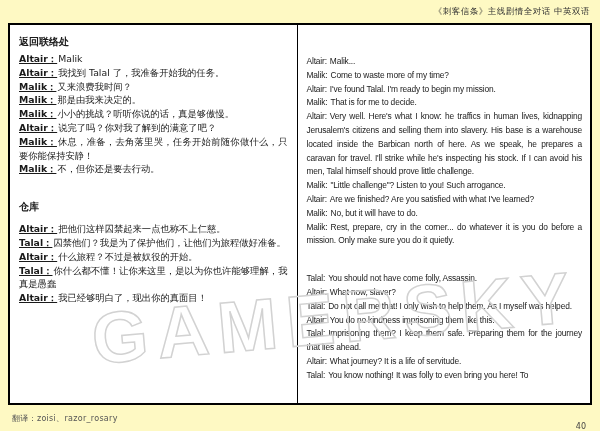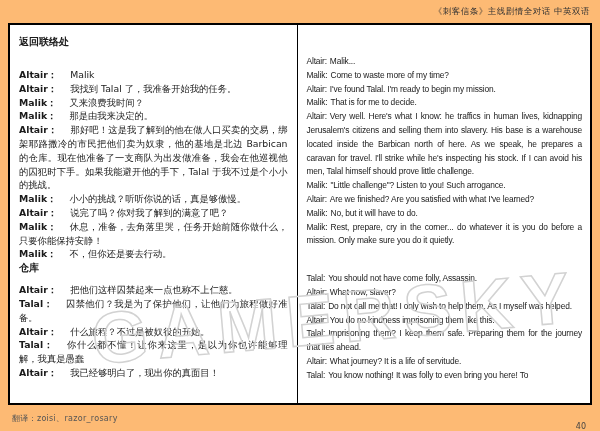--- a/index.html
+++ b/index.html
@@ -1,19 +1,19 @@
 <!DOCTYPE html>
 <html><head>
 <meta charset="utf-8">
 <style>
   * { margin:0; padding:0; box-sizing:border-box; }
   html,body { background:#fff; }
   body { font-family:"DejaVu Sans", sans-serif; color:#1a1a1a; }
   .page {
-    position:relative; width:600px; height:431px; background:#fdba74;
+    position:relative; width:600px; height:431px; background:#fef9c3;
     overflow:hidden;
   }
   .doc-title {
     position:absolute; top:6px; right:10px;
     font-size:8.5px; color:#333; letter-spacing:0.5px;
   }
   .dlg-table {
     position:absolute; left:8px; top:23px; width:584px; height:382px;
     border:2px solid #000; display:flex; overflow:hidden; background:#fff;
   }
@@ -22,26 +22,26 @@
     width:288px; border-right:1px solid #000;
     padding:10px 9px 0 9px;
     font-size:9.3px; line-height:13.8px;
   }
   .col-en {
     width:293px;
     padding:30px 8px 0 9px;
     font-family:"Liberation Sans", sans-serif;
     font-size:8.4px; letter-spacing:-0.15px; line-height:13.8px;
   }
-  .heading { font-weight:bold; font-size:10px; line-height:13px; margin-bottom:20px; }
+  .heading { font-weight:bold; font-size:10px; line-height:13px; margin-bottom:4px; }
   .col-cn .heading + .line { margin-top:0; }
-  .heading.h2 { margin-bottom:9px; }
+  .heading.h2 { margin-top:24px; margin-bottom:9px; }
   .line { text-align:justify; }
   .col-cn .spk { font-weight:bold; }
-  .col-cn .spk { margin-right:13px; }
+  .col-cn .spk { margin-right:1px;text-decoration:underline; }
   .col-en .spk { margin-right:3px;margin-top:20px; }
   .gap { height:24px; }
   .watermark {
     position:absolute; left:92px; top:298px; z-index:6;
     font-family:"Liberation Sans", sans-serif;
     font-size:72px; font-weight:bold; letter-spacing:9px;
     color:transparent; -webkit-text-stroke:1.5px #d2d2d2;
     transform:rotate(-5deg); transform-origin:left center;
     pointer-events:none; white-space:nowrap;
   }
@@ -60,21 +60,20 @@
 <div class="page">
   <div class="doc-title">《刺客信条》主线剧情全对话 中英双语</div>
 
   <div class="dlg-table">
     <div class="col col-cn" id="col-cn">
         <div class="heading">返回联络处</div>
         <p class="line"><span class="spk">Altair：</span><span class="txt">Malik</span></p>
         <p class="line"><span class="spk">Altair：</span><span class="txt">我找到 Talal 了，我准备开始我的任务。</span></p>
         <p class="line"><span class="spk">Malik：</span><span class="txt">又来浪费我时间？</span></p>
         <p class="line"><span class="spk">Malik：</span><span class="txt">那是由我来决定的。</span></p>
-        <p class="line"><span class="spk">Altair：</span><span class="txt">那好吧！这是我了解到的他在做人口买卖的交易，绑架耶路撒冷的市民把他们卖为奴隶，他的基地是北边 Barbican 的仓库。现在他准备了一支商队为出发做准备，我会在他巡视他的囚犯时下手。如果我能避开他的手下，Talal 于我不过是个小小的挑战。</span></p>
         <p class="line"><span class="spk">Malik：</span><span class="txt">小小的挑战？听听你说的话，真是够傲慢。</span></p>
         <p class="line"><span class="spk">Altair：</span><span class="txt">说完了吗？你对我了解到的满意了吧？</span></p>
         <p class="line"><span class="spk">Malik：</span><span class="txt">休息，准备，去角落里哭，任务开始前随你做什么，只要你能保持安静！</span></p>
         <p class="line"><span class="spk">Malik：</span><span class="txt">不，但你还是要去行动。</span></p>
         <div class="heading h2">仓库</div>
         <p class="line"><span class="spk">Altair：</span><span class="txt">把他们这样囚禁起来一点也称不上仁慈。</span></p>
         <p class="line"><span class="spk">Talal：</span><span class="txt">囚禁他们？我是为了保护他们，让他们为旅程做好准备。</span></p>
         <p class="line"><span class="spk">Altair：</span><span class="txt">什么旅程？不过是被奴役的开始。</span></p>
         <p class="line"><span class="spk">Talal：</span><span class="txt">你什么都不懂！让你来这里，是以为你也许能够理解，我真是愚蠢</span></p>
         <p class="line"><span class="spk">Altair：</span><span class="txt">我已经够明白了，现出你的真面目！</span></p>

